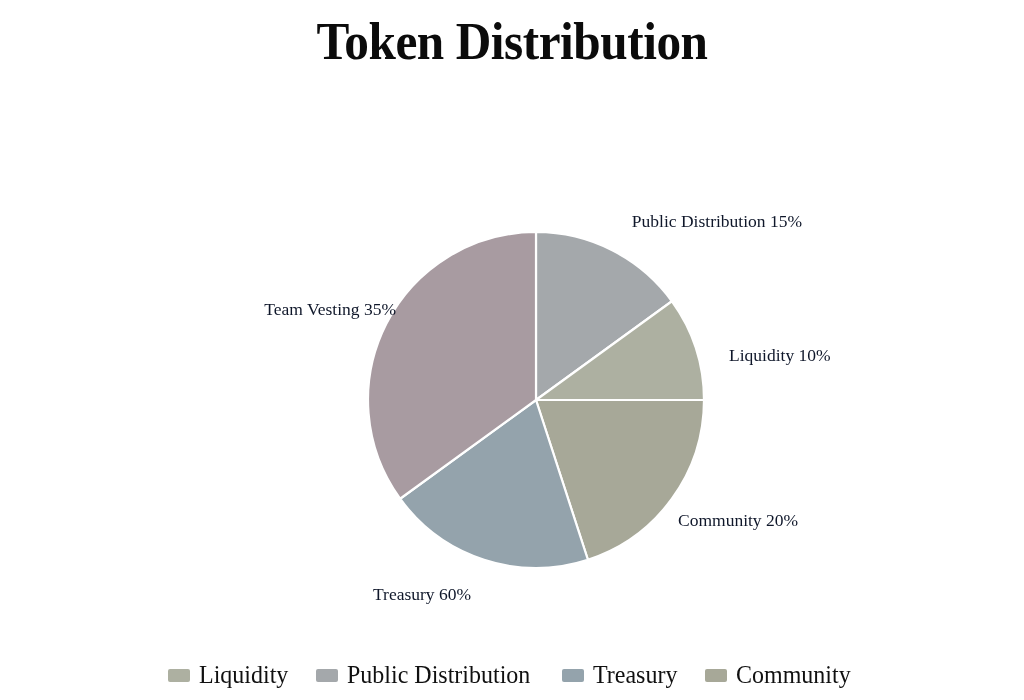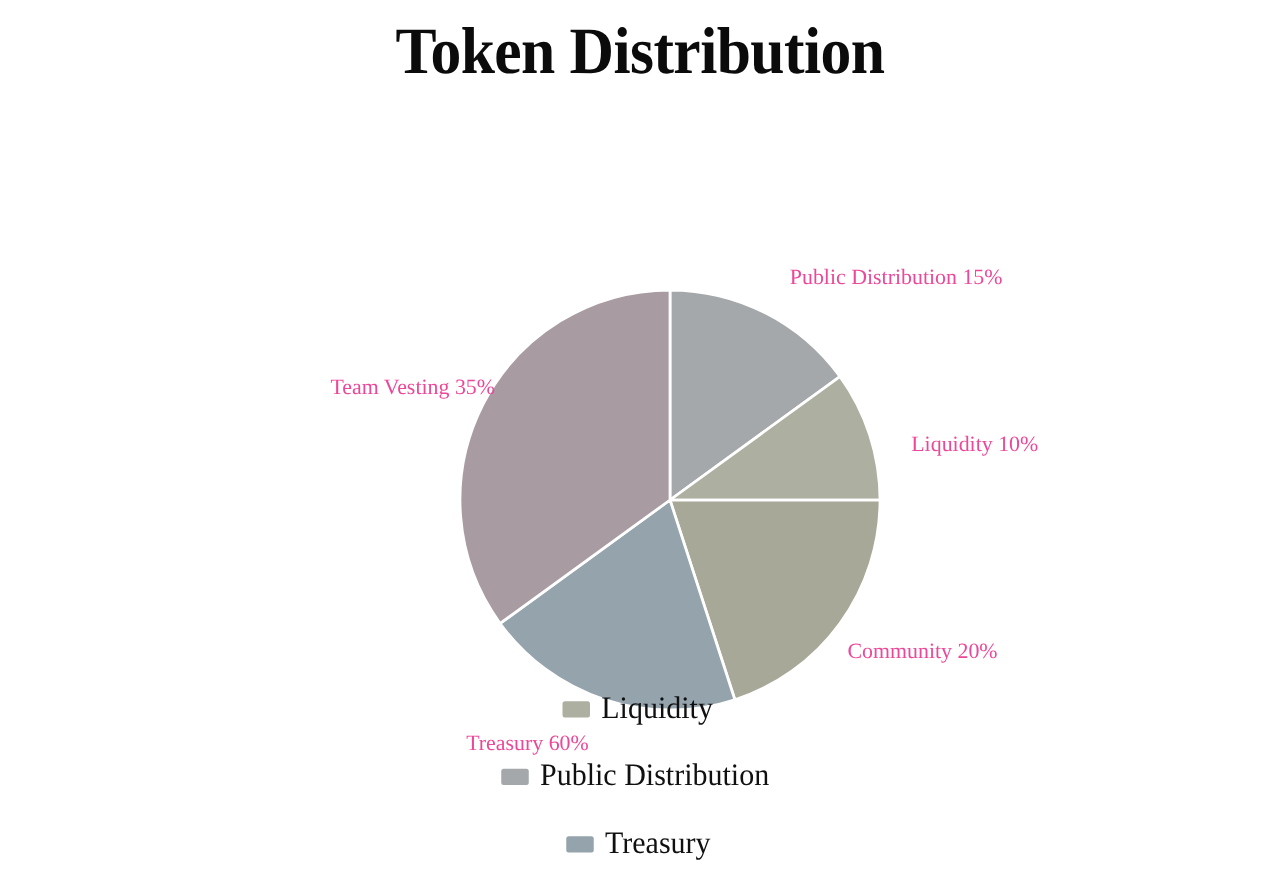--- a/index.html
+++ b/index.html
@@ -52,35 +52,35 @@
     left: 0;
     top: 0;
   }
 
   
   .slice-label {
     position: absolute;
     font-family: "Liberation Serif", "DejaVu Serif", serif;
     font-size: 17.5px;
     line-height: 22px;
-    color: #ec4899;
+    color: #0f172a;
     white-space: nowrap;
   }
   .slice-label.anchor-start { text-align: left; }
   .slice-label.anchor-end   { text-align: right; transform: translateX(-100%); }
   .slice-label.anchor-mid   { text-align: center; transform: translateX(-50%); }
 
   
   #legend {
     position: absolute;
     left: 0;
     bottom: 10px;
     width: 1024px;
     display: flex;
-    flex-direction: column;
+    flex-direction: row;
     align-items: center;
     justify-content: center;
     gap: 24px;
   }
   .legend-item {
     display: flex;
     flex-direction: row;
     align-items: center;
     gap: 9px;
   }
@@ -132,15 +132,19 @@
         <span class="legend-label">Liquidity</span>
       </div>
       <div class="legend-item">
         <span class="legend-swatch" style="background: rgb(164, 168, 171);"></span>
         <span class="legend-label">Public Distribution</span>
       </div>
       <div class="legend-item">
         <span class="legend-swatch" style="background: rgb(148, 163, 172);"></span>
         <span class="legend-label">Treasury</span>
       </div>
+      <div class="legend-item">
+        <span class="legend-swatch" style="background: rgb(167, 168, 152);"></span>
+        <span class="legend-label">Community</span>
+      </div>
     </div>
 
 </div>
 
 </body></html>

